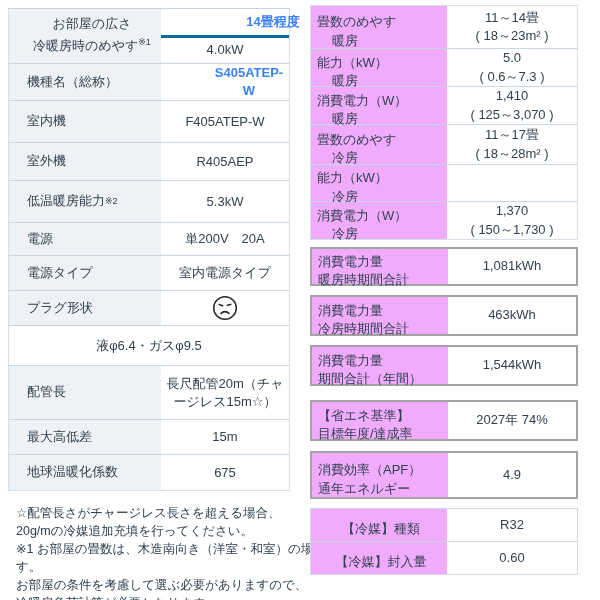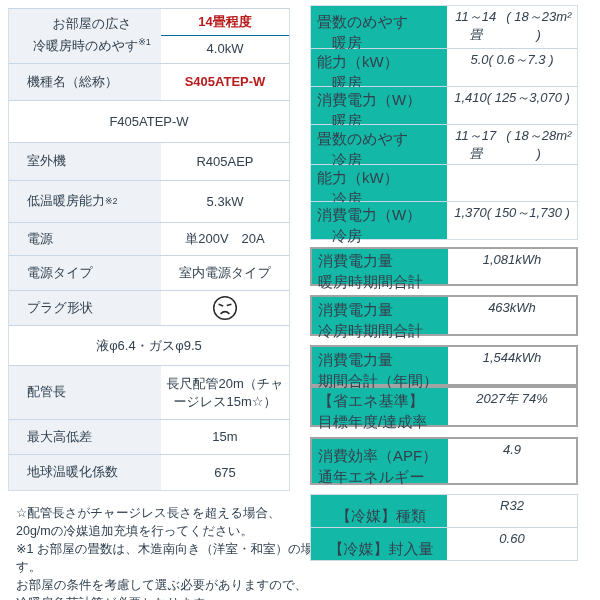--- a/index.html
+++ b/index.html
@@ -17,45 +17,45 @@
   .lrow:first-child{border-top:none;}
   .lcell{
     width:152px;flex:0 0 152px;background:#eef2f7;
     display:flex;align-items:center;box-sizing:border-box;
     padding-left:18px;padding-right:4px;font-size:13px;line-height:1.3;
   }
   .lval{
     flex:1;display:flex;align-items:center;justify-content:center;
     text-align:center;font-size:13px;line-height:1.35;box-sizing:border-box;padding:2px 4px;
   }
-  .bold{font-weight:700;color:#b91c1c;}
+  .bold{font-weight:700;color:#3b82f6;margin-left:48px;}
   sup.fsup{font-size:9px;vertical-align:super;line-height:1;}
   .group-label{flex-direction:column;align-items:center;justify-content:space-around;padding-top:5px;padding-bottom:6px;}
   .lvals{flex:1;display:flex;flex-direction:column;}
   .lvals .lval{flex:none;width:100%;padding:0 4px;}
-  .lvals .sep{border-top:1px solid #0369a1;}
+  .lvals .sep{border-top:3px solid #0369a1;}
 
   
   .right-col{position:absolute;left:310px;top:5px;width:268px;}
   .stable{border:1px solid #d4dfe9;box-sizing:border-box;}
   .srow{display:flex;border-top:1px solid #c9d6e3;box-sizing:border-box;}
   .srow:first-child{border-top:none;}
   .slabel{
-    width:136px;flex:0 0 136px;background:#14b8a6;box-sizing:border-box;
-    padding:13px 2px 4px 6px;font-size:15px;line-height:1.4;
+    width:136px;flex:0 0 136px;background:#f0abfc;box-sizing:border-box;
+    padding:13px 2px 4px 6px;font-size:13px;line-height:1.4;
     display:flex;flex-direction:column;justify-content:center;
   }
   .slabel .sub{padding-left:15px;}
   .sval{
-    flex:1;display:flex;flex-direction:row;justify-content:center;
-    text-align:center;font-size:13px;line-height:1.4;box-sizing:border-box;padding:2px 2px;font-style:italic;
+    flex:1;display:flex;flex-direction:column;justify-content:center;
+    text-align:center;font-size:13px;line-height:1.4;box-sizing:border-box;padding:2px 2px;
   }
   .ebox{display:flex;border:2px solid #a3a3a3;box-sizing:border-box;}
   .ebox .slabel{justify-content:center;}
-  .gap7{margin-top:7px;} .gap9{margin-top:9px;} .gap17{margin-top:0;} .gap10{margin-top:10px;}
+  .gap7{margin-top:7px;} .gap9{margin-top:9px;} .gap17{margin-top:14px;} .gap10{margin-top:10px;}
   .fbox{border:1px solid #cfdae5;box-sizing:border-box;}
   .frow{display:flex;box-sizing:border-box;}
   .frow + .frow{border-top:1px solid #c9d6e3;}
   .single-label{display:flex;align-items:center;}
 
   
   .footnotes{
     position:absolute;left:8px;top:496px;width:330px;
     font-size:12.5px;line-height:18px;color:#2f4050;
   }
@@ -81,20 +81,21 @@
           <div class="lval sep" style="height:27px">4.0kW</div>
         </div>
       </div>
 
       <div class="lrow" style="height:37px">
         <div class="lcell">機種名（総称）</div>
         <div class="lval bold">S405ATEP-W</div>
       </div>
 
       <div class="lrow" style="height:42px">
+        <div class="lcell">室内機</div>
         <div class="lval">F405ATEP-W</div>
       </div>
 
       <div class="lrow" style="height:38px">
         <div class="lcell">室外機</div>
         <div class="lval">R405AEP</div>
       </div>
 
       <div class="lrow" style="height:42px">
         <div class="lcell">

